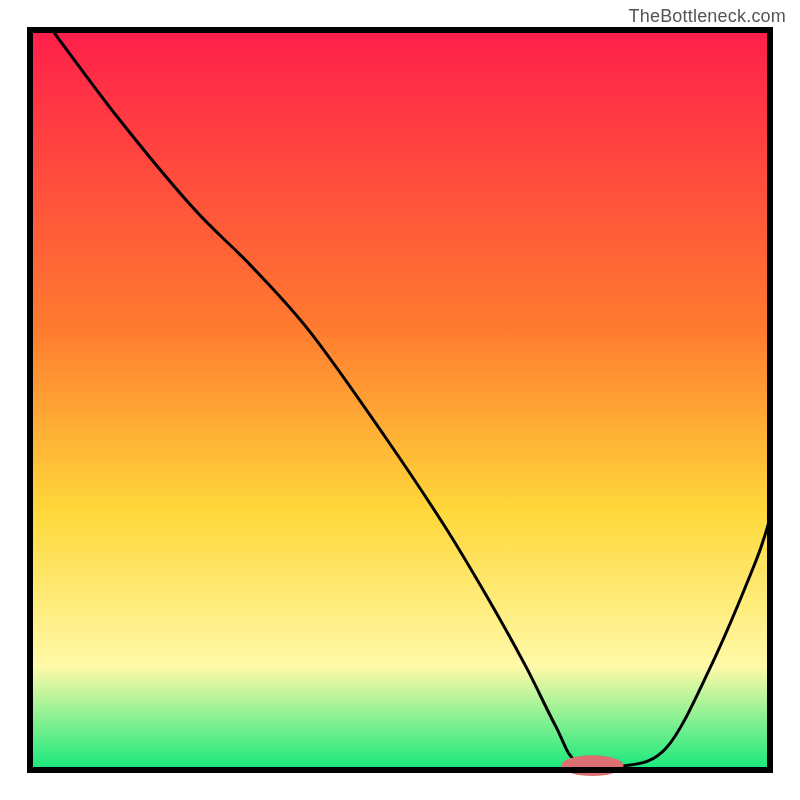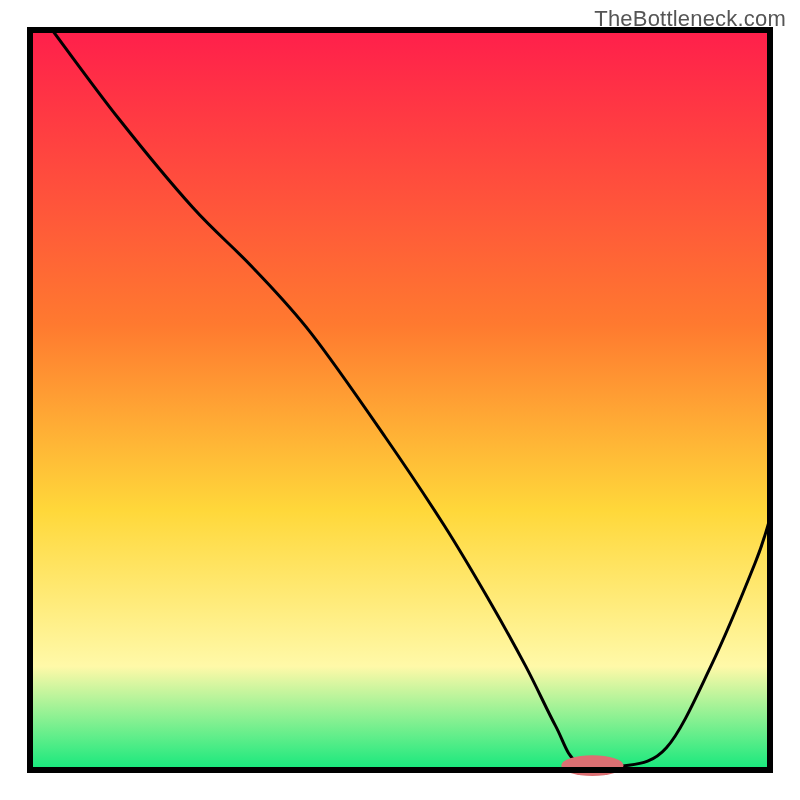--- a/index.html
+++ b/index.html
@@ -13,21 +13,21 @@
   }
   .chart-wrap {
     position: relative;
     width: 800px;
     height: 800px;
   }
   .watermark {
     position: absolute;
     top: 6px;
     right: 14px;
-    font-size: 22px;
+    font-size: 18px;
     color: #555;
     font-weight: 500;
     letter-spacing: 0.2px;
   }
   svg {
     display: block;
   }
 </style>
 </head>
 <body>

